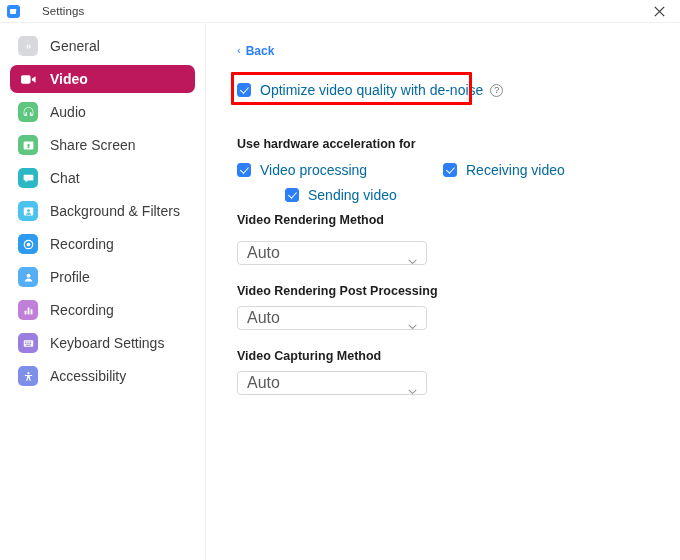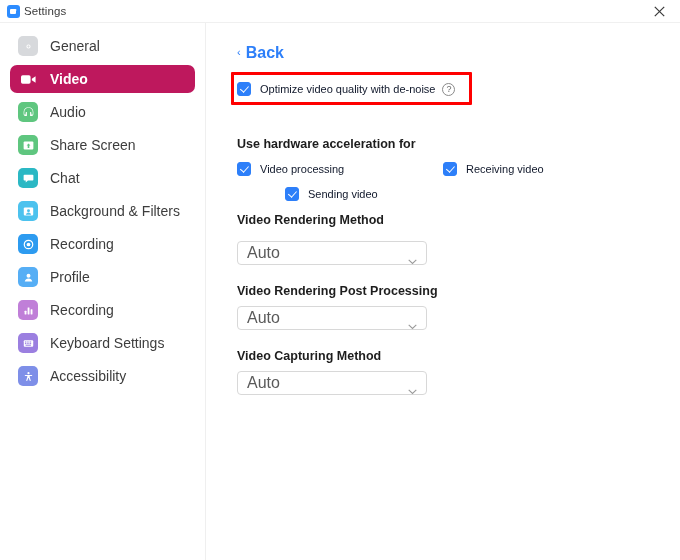--- a/index.html
+++ b/index.html
@@ -23,21 +23,21 @@
     position: absolute;
     left: 0; top: 0;
     width: 680px; height: 22px;
     background: #ffffff;
     display: flex;
     align-items: center;
   }
   #titlebar-left {
     display: flex;
     align-items: center;
-    gap: 4px;
+    gap: 22px;
     padding-left: 7px;
   }
   .zoom-logo {
     width: 13px; height: 13px;
     border-radius: 3px;
     background: #2D8CFF;
     position: relative;
     flex: 0 0 auto;
   }
   .zoom-logo::after {
@@ -146,21 +146,21 @@
     gap: 5px;
     cursor: default;
   }
   #back-chevron {
     font-size: 11px;
     color: #2D7FF9;
     line-height: 1;
     margin-top: -1px;
   }
   #back-label {
-    font-size: 16px;
+    font-size: 12px;
     font-weight: bold;
     color: #2D7FF9;
   }
 
   
   #highlight-box {
     position: absolute;
     left: 25px; top: 49px;
     width: 241px; height: 33px;
     border: 3px solid #FF0000;
@@ -186,22 +186,22 @@
     content: "";
     position: absolute;
     left: 4px; top: 1px;
     width: 3.5px; height: 7px;
     border: solid #ffffff;
     border-width: 0 1.8px 1.8px 0;
     transform: rotate(42deg);
   }
   .chk-label {
     margin-left: 9px;
-    font-size: 11px;
-    color: #0f172a;
+    font-size: 14px;
+    color: #0369a1;
     white-space: nowrap;
   }
   .help-icon {
     margin-left: 7px;
     width: 13px; height: 13px;
     border-radius: 50%;
     border: 1px solid #8a8a8a;
     color: #6a6a6a;
     font-size: 9px;
     line-height: 11px;

